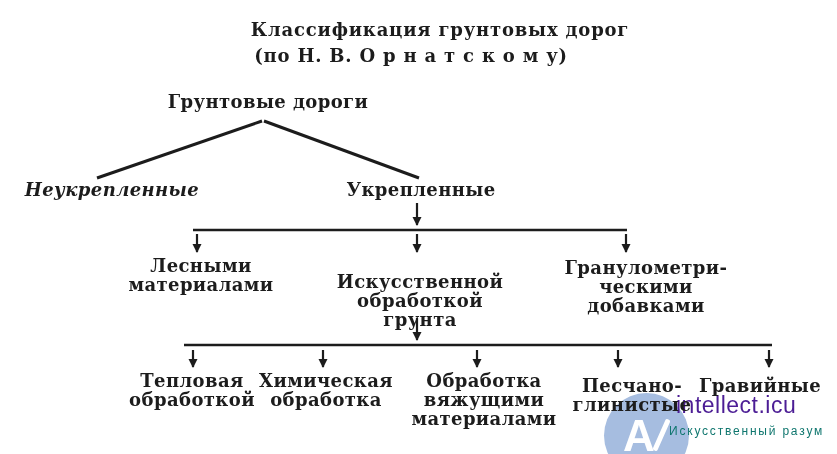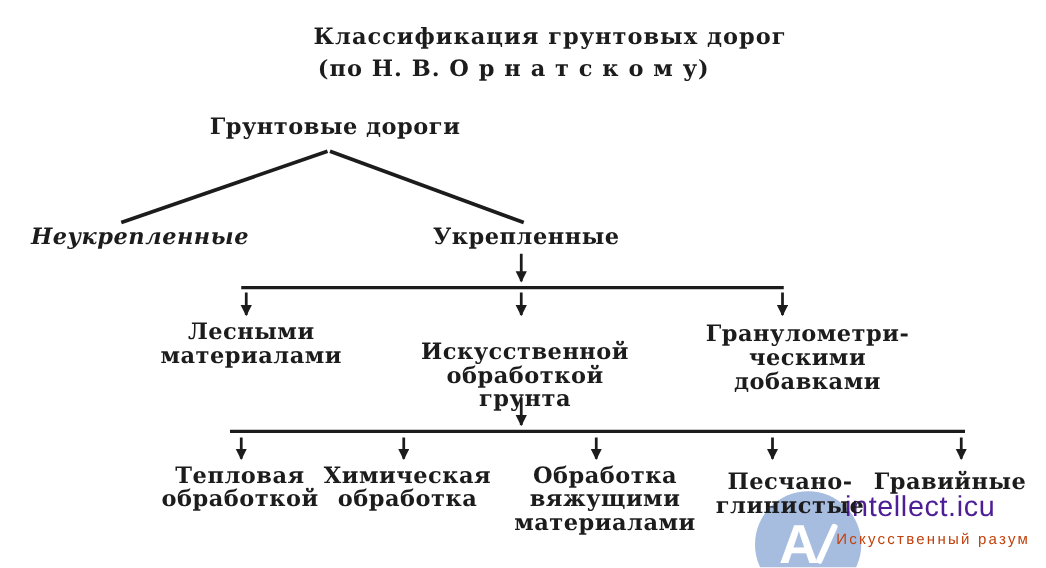--- a/index.html
+++ b/index.html
@@ -19,21 +19,21 @@
   .watermark{position:absolute;left:0;top:0;width:837px;height:454px;z-index:1;
     font-family:"Liberation Sans","DejaVu Sans",sans-serif;}
   .wm-circle{
     position:absolute;left:604px;top:393px;width:85px;height:85px;border-radius:50%;
     background:#a6bde0;display:flex;align-items:center;justify-content:center;
   }
   .wm-a{color:#ffffff;font-size:44px;font-weight:bold;line-height:1;margin-left:-6px;}
   .wm-slash{display:inline-block;width:5px;height:34px;background:#ffffff;
     transform:rotate(24deg);margin-left:4px;margin-top:-2px;border-radius:2px;}
   .wm-site{position:absolute;left:676px;top:392px;font-size:23px;color:#4c1d95;letter-spacing:0.5px;}
-  .wm-tagline{position:absolute;left:669px;top:424px;font-size:12px;color:#c2410c;letter-spacing:1.8px;}
+  .wm-tagline{position:absolute;left:669px;top:424px;font-size:12px;color:#0f766e;letter-spacing:1.8px;}
 </style>
 </head>
 <body>
 
 <div class="canvas">
 
   <div class="watermark">
     <div class="wm-circle">
       <span class="wm-a">A</span>
       <span class="wm-slash"></span>

